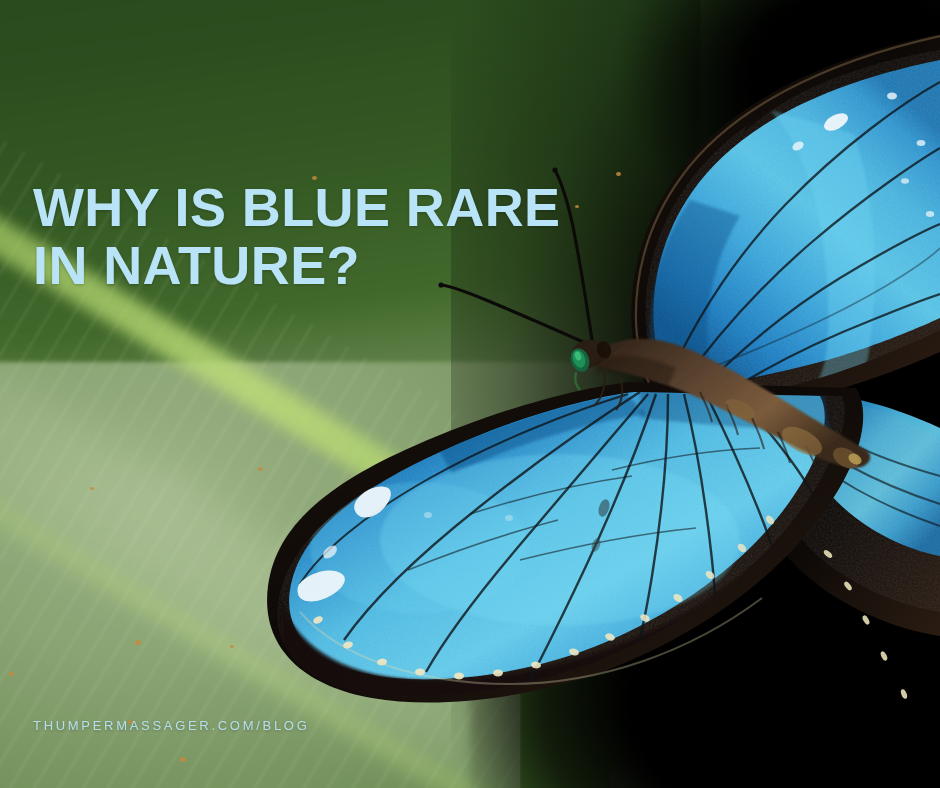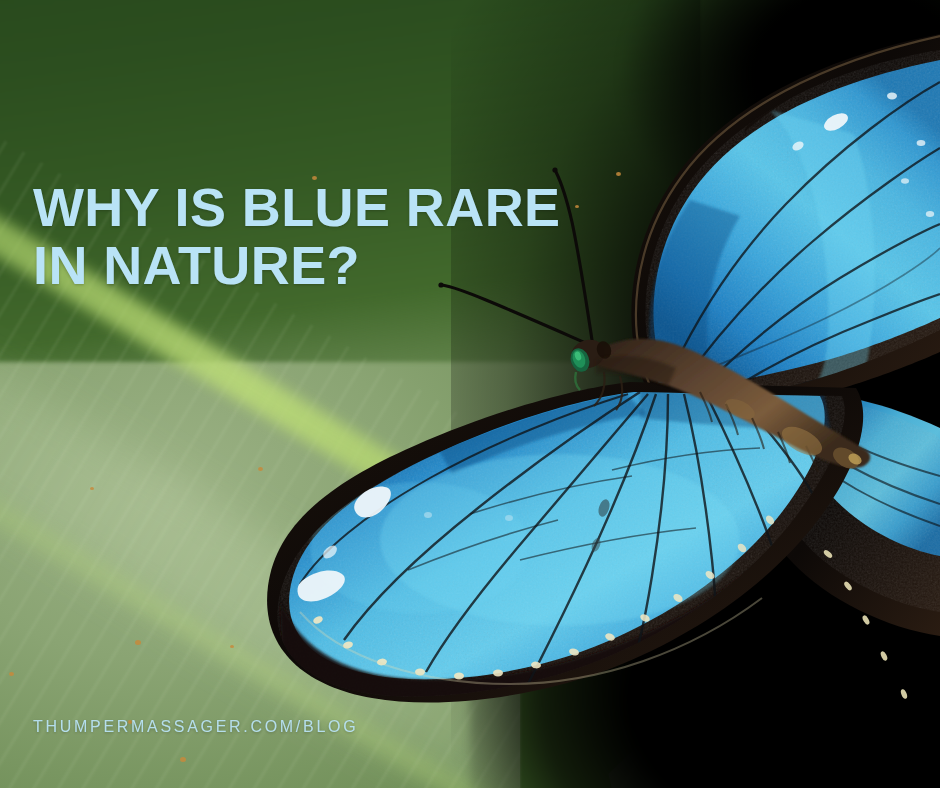--- a/index.html
+++ b/index.html
@@ -184,21 +184,21 @@
     white-space: pre-line;
   }
 
   .site-url {
     position: absolute;
     left: 33px;
     top: 718px;
     margin: 0;
     font-family: "Liberation Sans", sans-serif;
     font-weight: 400;
-    font-size: 16px;
+    font-size: 13px;
     letter-spacing: 2.7px;
     color: #b9e3f6;
     text-transform: uppercase;
     text-shadow: 0 1px 3px rgba(0,0,0,.25);
     opacity: .93;
   }
 </style>
 </head>
 <body>
 

